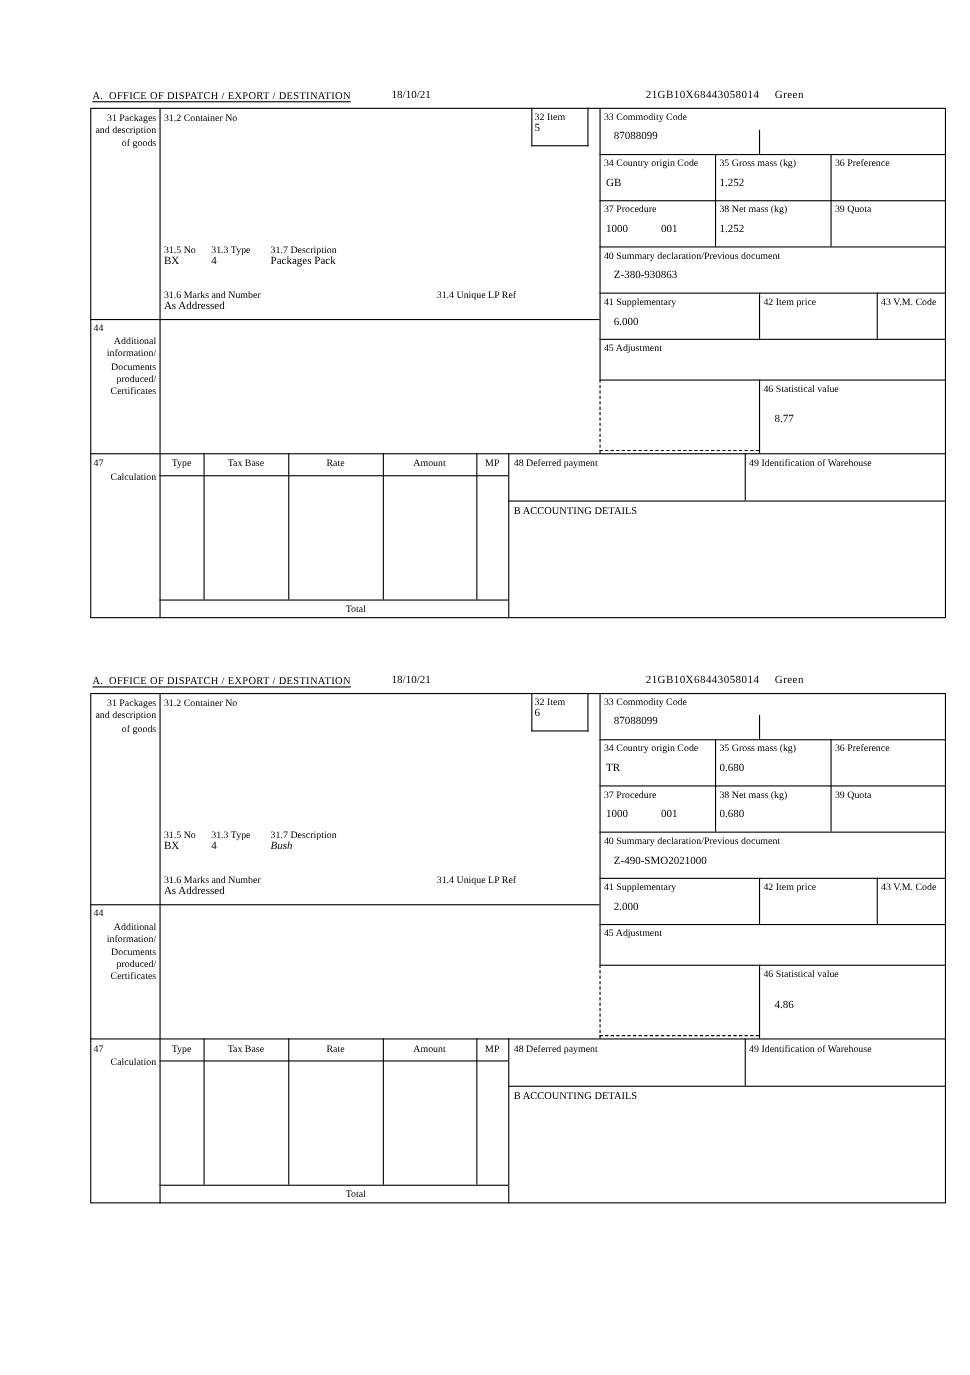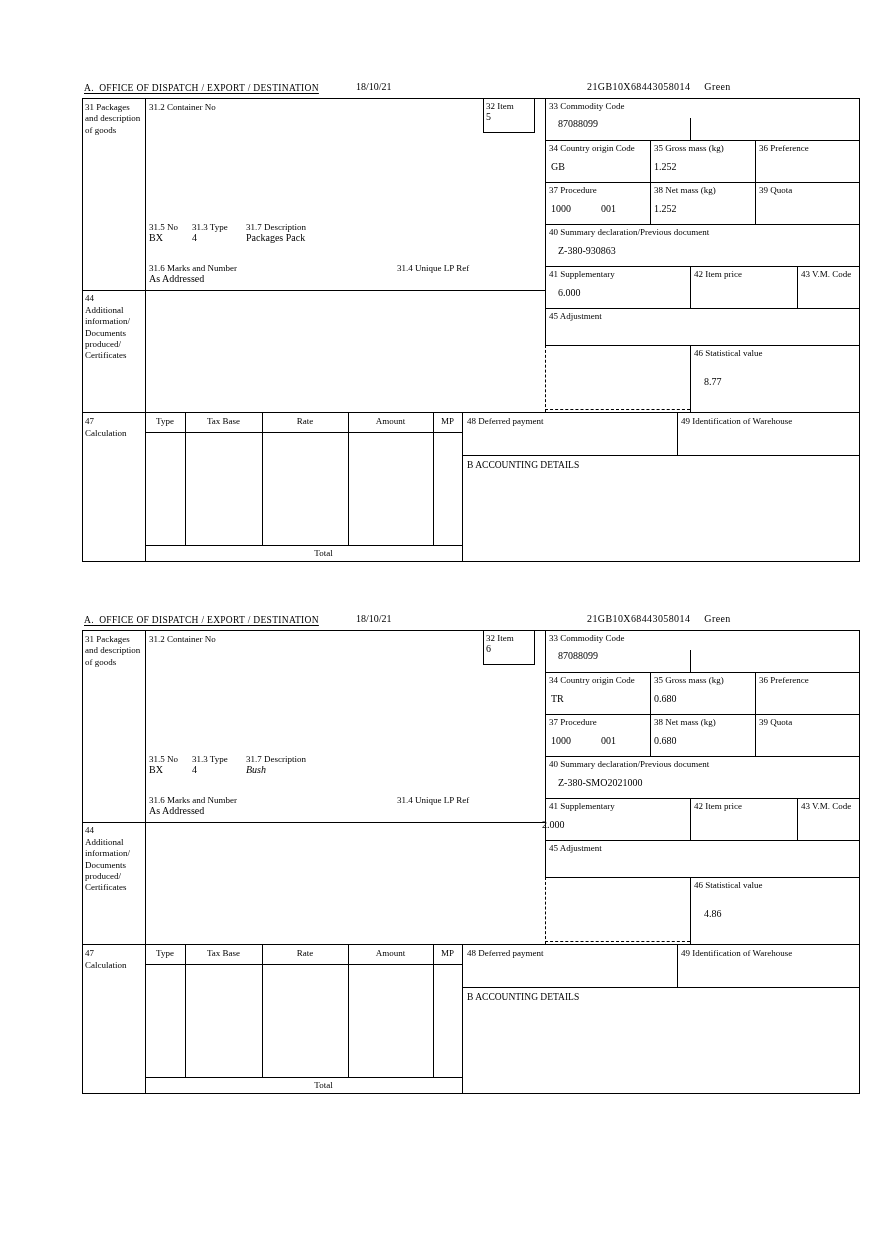--- a/index.html
+++ b/index.html
@@ -6,21 +6,21 @@
   html,body { background:#ffffff; }
   body {
     width:882px; height:1250px;
     font-family:"Liberation Serif", serif;
     color:#000;
   }
   #page { position:relative; width:882px; height:1250px; background:#fff; overflow:hidden; }
   .block { position:absolute; left:82px; width:778px; height:482px; }
   .hdr-office { position:absolute; font-size:9.5px; letter-spacing:.3px; white-space:pre; text-decoration:underline; text-underline-offset:2px; }
   .lbl  { position:absolute; font-size:9px; line-height:1.2; white-space:nowrap; }
-  .lblw { position:absolute; font-size:9px; line-height:1.25; }
+  .lblw { position:absolute; font-size:9px; line-height:1.25;text-align:right; }
   .val  { position:absolute; font-size:10px; line-height:1.1; white-space:nowrap; }
   .outer { position:absolute; border:1px solid #000; }
   .hline { position:absolute; height:0; border-top:1px solid #000; }
   .vline { position:absolute; width:0;  border-left:1px solid #000; }
   .hdash { position:absolute; height:0; border-top:1px dashed #000; }
   .vdash { position:absolute; width:0;  border-left:1px dashed #000; }
   .b32   { position:absolute; border-left:1px solid #000; border-right:1px solid #000; border-bottom:1px solid #000; }
   .ctr { text-align:center; }
 </style>
 </head>
@@ -203,24 +203,24 @@
     <div class="lbl" style="left:677px; top:63px;">36 Preference</div>
 
     <div class="lbl" style="left:467px; top:105px;">37 Procedure</div>
     <div class="val" style="left:469px; top:123px;">1000</div>
     <div class="val" style="left:519px; top:123px;">001</div>
     <div class="lbl" style="left:572px; top:105px;">38 Net mass (kg)</div>
     <div class="val" style="left:572px; top:123px;">0.680</div>
     <div class="lbl" style="left:677px; top:105px;">39 Quota</div>
 
     <div class="lbl" style="left:467px; top:147px;">40 Summary declaration/Previous document</div>
-    <div class="val" style="left:476px; top:165px;">Z-380-SMO2021000</div>
+    <div class="val" style="left:476px; top:165px;">Z-490-SMO2021000</div>
 
     <div class="lbl" style="left:467px; top:189px;">41 Supplementary</div>
-    <div class="val" style="left:460px; top:207px;">2.000</div>
+    <div class="val" style="left:476px; top:207px;">2.000</div>
     <div class="lbl" style="left:612px; top:189px;">42 Item price</div>
     <div class="lbl" style="left:719px; top:189px;">43 V.M. Code</div>
 
     <div class="lbl" style="left:467px; top:231px;">45 Adjustment</div>
 
     <div class="lbl" style="left:612px; top:268px;">46 Statistical value</div>
     <div class="val" style="left:622px; top:296px;">4.86</div>
 
     <div class="lbl ctr" style="left:63px;  top:336px; width:40px;">Type</div>
     <div class="lbl ctr" style="left:103px; top:336px; width:77px;">Tax Base</div>

